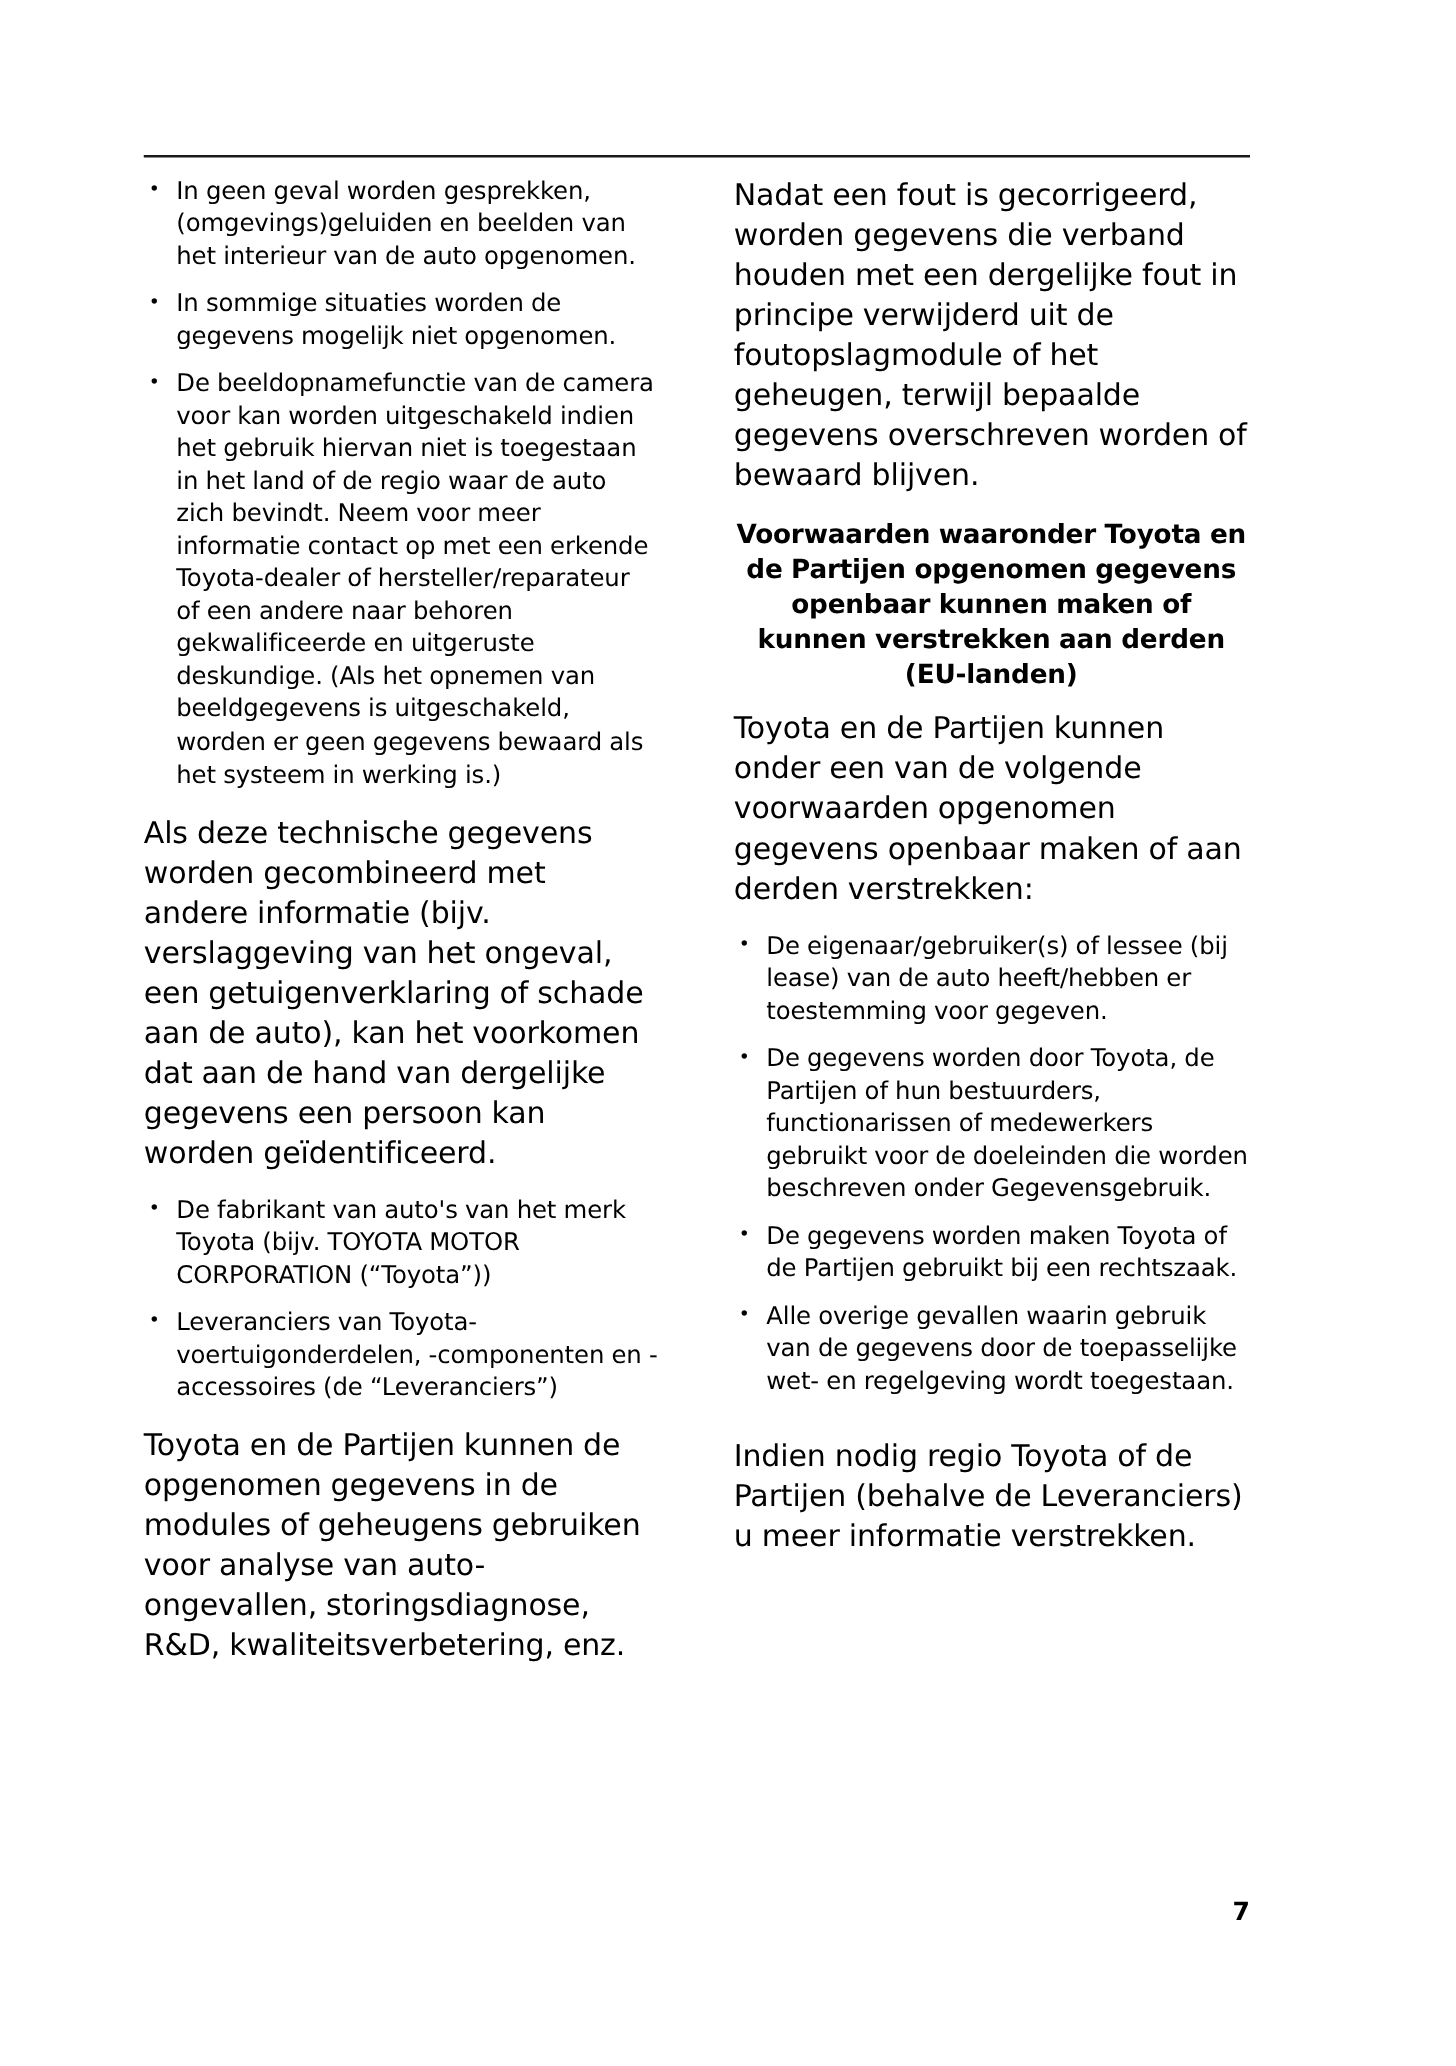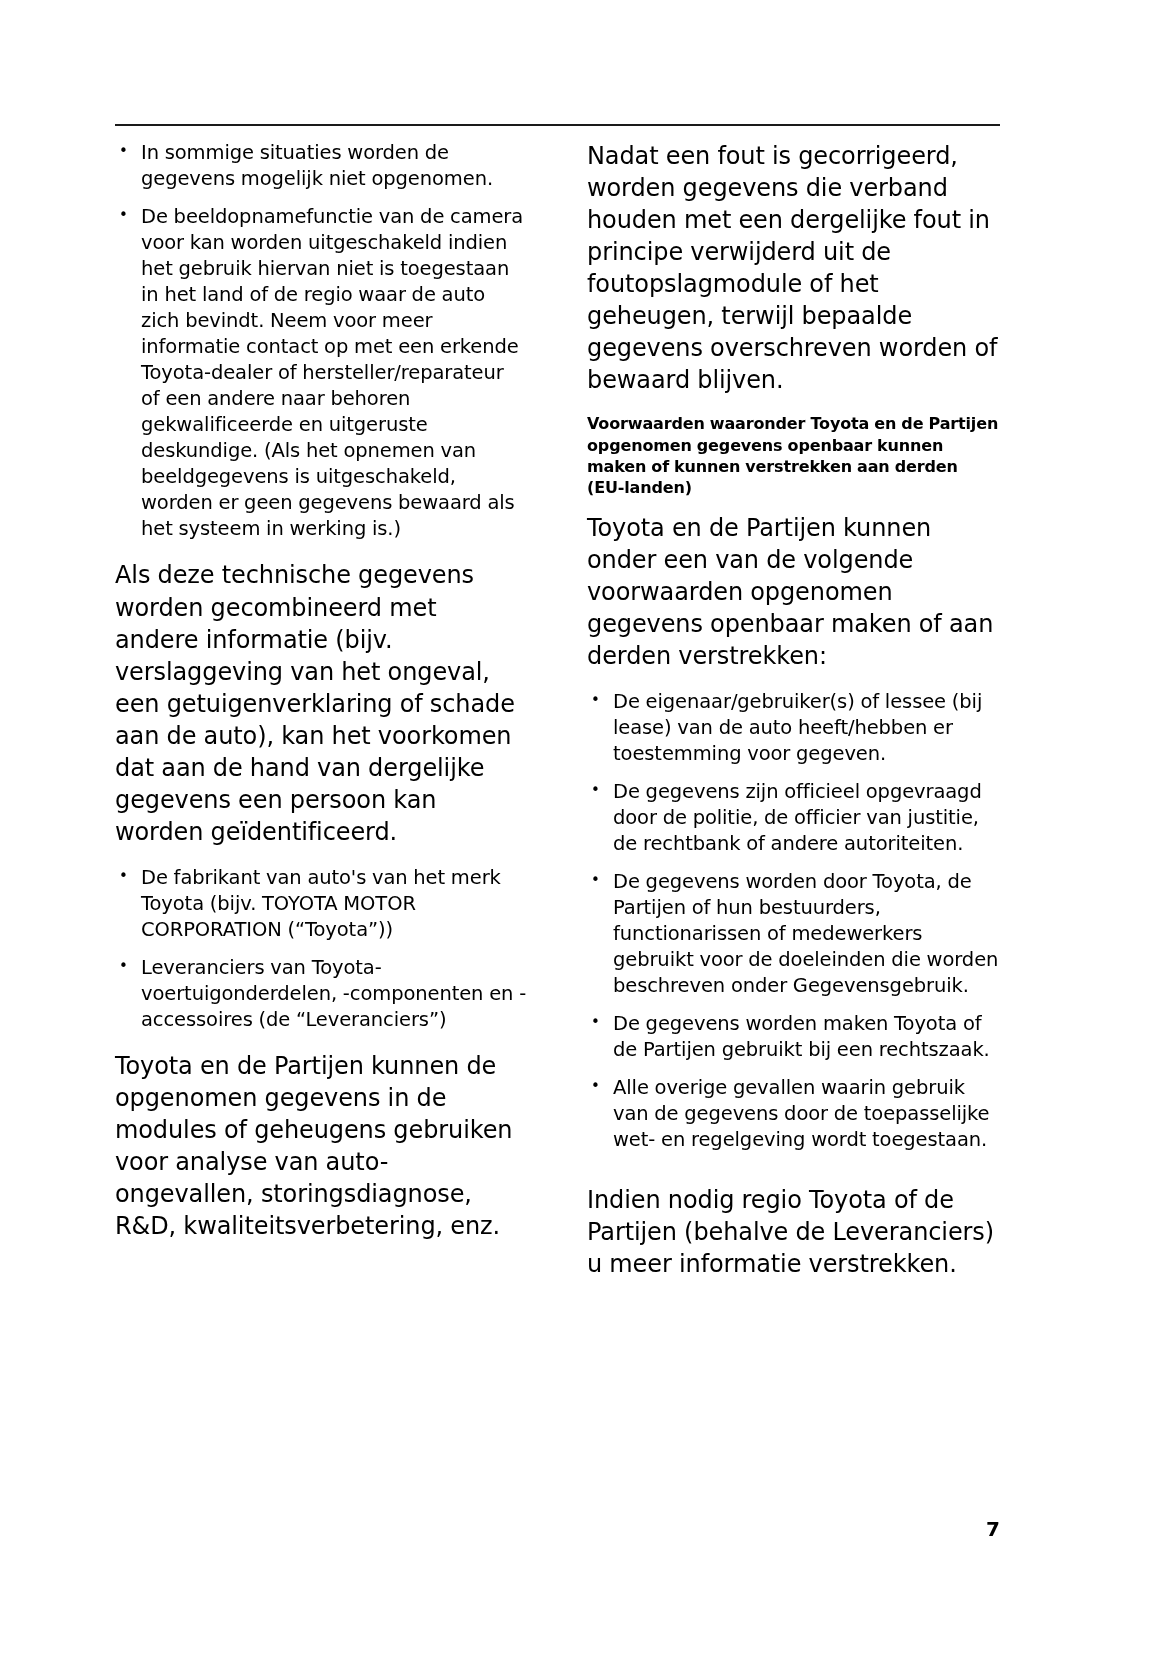--- a/index.html
+++ b/index.html
@@ -38,25 +38,26 @@
   p.para {
     margin: 0 0 17px 0;
     font-size: 24px;
     line-height: 1.335;
     letter-spacing: -0.1px;
     word-spacing: -0.3px;
     font-weight: 400;
   }
   h3.heading {
     margin: 14px 0 13px 0;
-    font-size: 16px;
+    font-size: 21px;
     line-height: 1.335;
     font-weight: 700;
     letter-spacing: -0.15px;
     word-spacing: -0.3px;
+    text-align: center;
   }
   .col > *:first-child {
     margin-top: 0;
   }
   ul.bullets {
     margin: 0 0 17px 0;
     padding: 0;
     list-style: none;
   }
   ul.bullets li {
@@ -95,20 +96,21 @@
 
 <div class="page">
 
   <div class="rule"></div>
 
   <div class="columns">
 
     <div class="col">
 
       <ul class="bullets">
+        <li>In geen geval worden gesprekken, (omgevings)geluiden en beelden van het interieur van de auto opgenomen.</li>
         <li>In sommige situaties worden de gegevens mogelijk niet opgenomen.</li>
         <li>De beeldopnamefunctie van de camera voor kan worden uitgeschakeld indien het gebruik hiervan niet is toegestaan in het land of de regio waar de auto zich bevindt. Neem voor meer informatie contact op met een erkende Toyota-dealer of hersteller/reparateur of een andere naar behoren gekwalificeerde en uitgeruste deskundige. (Als het opnemen van beeldgegevens is uitgeschakeld, worden er geen gegevens bewaard als het systeem in werking is.)</li>
       </ul>
 
       <p class="para">Als deze technische gegevens worden gecombineerd met andere informatie (bijv. verslaggeving van het ongeval, een getuigenverklaring of schade aan de auto), kan het voorkomen dat aan de hand van dergelijke gegevens een persoon kan worden geïdentificeerd.</p>
 
 
       <ul class="bullets">
         <li>De fabrikant van auto's van het merk Toyota (bijv. TOYOTA MOTOR CORPORATION (“Toyota”))</li>
         <li>Leveranciers van Toyota-voertuigonderdelen, -componenten en -accessoires (de “Leveranciers”)</li>
@@ -122,21 +124,20 @@
     <div class="col">
 
       <p class="para">Nadat een fout is gecorrigeerd, worden gegevens die verband houden met een dergelijke fout in principe verwijderd uit de foutopslagmodule of het geheugen, terwijl bepaalde gegevens overschreven worden of bewaard blijven.</p>
 
       <h3 class="heading">Voorwaarden waaronder Toyota en de Partijen opgenomen gegevens openbaar kunnen maken of kunnen verstrekken aan derden (EU-landen)</h3>
 
       <p class="para">Toyota en de Partijen kunnen onder een van de volgende voorwaarden opgenomen gegevens openbaar maken of aan derden verstrekken:</p>
 
       <ul class="bullets">
         <li>De eigenaar/gebruiker(s) of lessee (bij lease) van de auto heeft/hebben er toestemming voor gegeven.</li>
-        <li>De gegevens zijn officieel opgevraagd door de politie, de officier van justitie, de rechtbank of andere autoriteiten.</li>
         <li>De gegevens worden door Toyota, de Partijen of hun bestuurders, functionarissen of medewerkers gebruikt voor de doeleinden die worden beschreven onder Gegevensgebruik.</li>
         <li>De gegevens worden maken Toyota of de Partijen gebruikt bij een rechtszaak.</li>
         <li>Alle overige gevallen waarin gebruik van de gegevens door de toepasselijke wet- en regelgeving wordt toegestaan.</li>
       </ul>
 
       <div class="spacer-md"></div>
 
       <p class="para">Indien nodig regio Toyota of de Partijen (behalve de Leveranciers) u meer informatie verstrekken.</p>
 
     </div>

